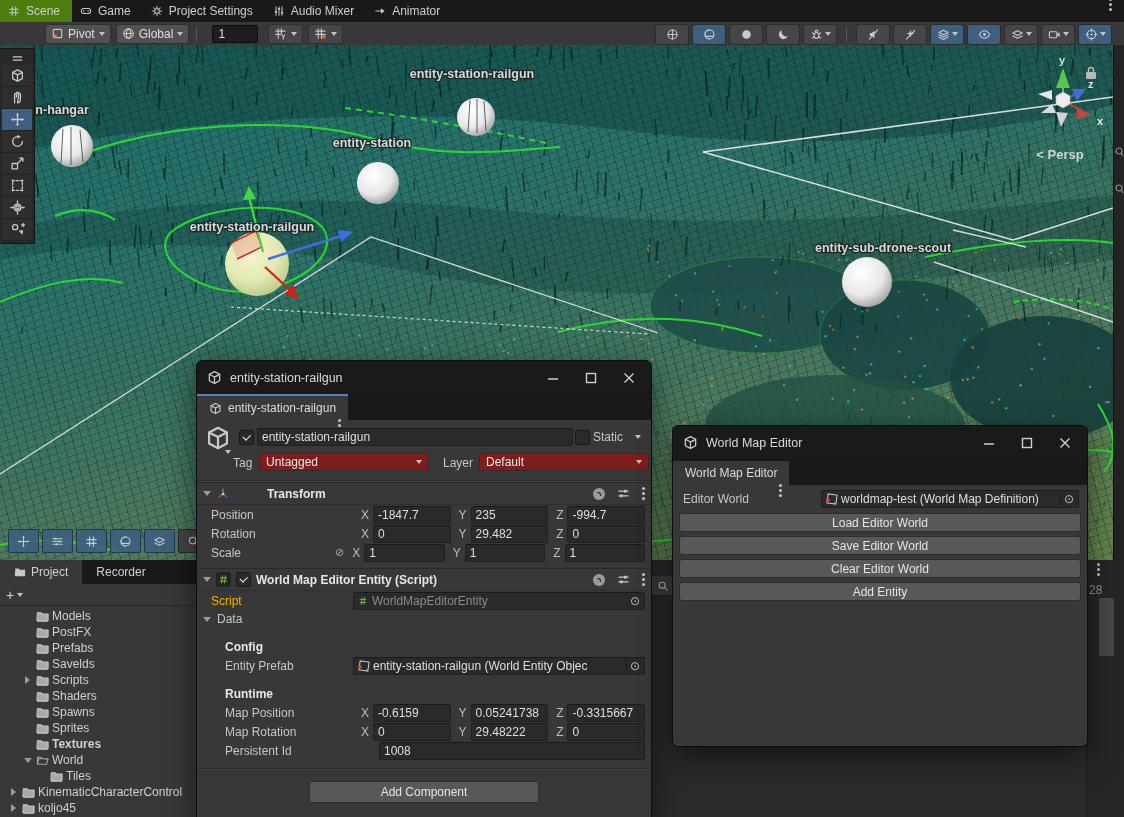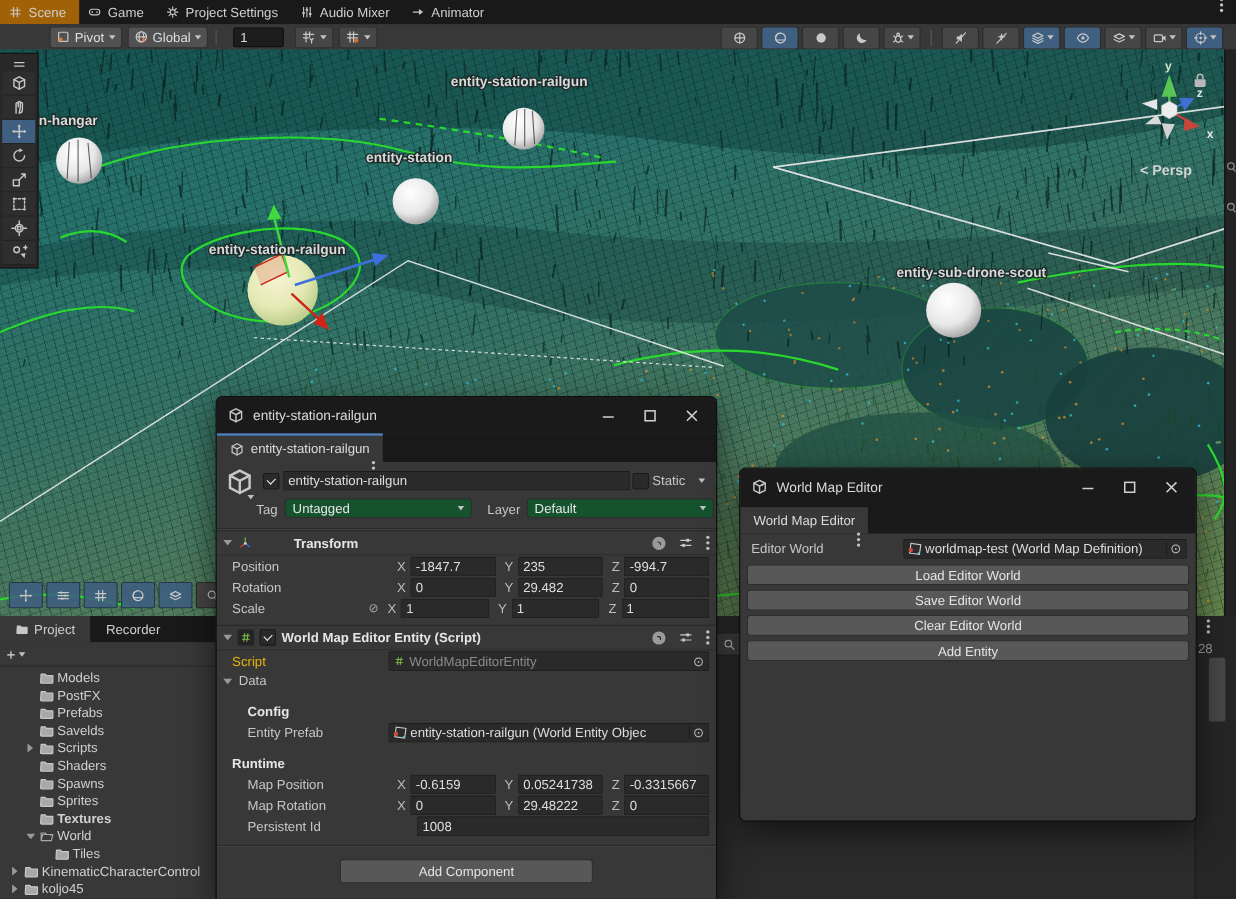--- a/index.html
+++ b/index.html
@@ -9,21 +9,21 @@
   .abs{position:absolute;}
   svg{display:block;}
   .ic{display:inline-flex;align-items:center;justify-content:center;}
   .ic svg{stroke:#c8c8c8;fill:none;stroke-width:1.2;stroke-linecap:round;stroke-linejoin:round;}
   .ic svg .f{fill:#c8c8c8;stroke:none;}
   .ic svg .forange{fill:#d07030;stroke:none;}
 
   
   #topbar{left:0;top:0;width:1124px;height:22px;background:#191919;display:flex;align-items:stretch;}
   .ttab{display:flex;align-items:center;gap:6px;padding:0 12px 0 8px;color:#cfcfcf;cursor:default;}
-  .ttab.active{background:#a16207;}
+  .ttab.active{background:#4d7c0f;}
   #topbar-kebab{position:absolute;right:12px;top:3px;}
 
   
   #toolbar{left:0;top:22px;width:1124px;height:23px;background:#383838;border-bottom:1px solid #242424;
            display:flex;align-items:center;padding-left:40px;}
   .tbtn{height:18px;background:#515151;border:1px solid #303030;border-radius:3px;display:inline-flex;
         align-items:center;gap:4px;padding:0 5px;margin-left:5px;color:#dfdfdf;}
   .tbtn.plain{background:#464646;}
   .tb-sep{width:1px;height:14px;background:#555;margin:0 7px;}
   .tb-input{width:34px;height:16px;background:#1d1d1d;border:1px solid #0e0e0e;border-radius:2px;
@@ -93,21 +93,21 @@
   .wctrls{margin-left:auto;display:flex;align-items:center;gap:26px;padding-right:6px;}
   .wctrl svg{stroke:#cfcfcf;stroke-width:1.4;fill:none;}
   .tabstrip{height:26px;background:#191919;display:flex;align-items:flex-end;position:relative;}
   .wtab{height:24px;background:#383838;display:flex;align-items:center;gap:6px;padding:0 12px;color:#dcdcdc;}
   .wtab.focus{box-shadow:0 -2px 0 #4f82c2 inset transparent;border-top:2px solid #4f82c2;height:24px;}
   .strip-kebab{position:absolute;right:10px;top:7px;}
 
   .fld{background:#2a2a2a;border:1px solid #212121;border-top-color:#1a1a1a;border-radius:2px;height:16px;
        display:flex;align-items:center;padding:0 4px;color:#dfdfdf;overflow:hidden;white-space:nowrap;}
   .fld.dis{color:#8a8a8a;}
-  .ddl{background:#14532d;border:1px solid #2e2e2e;border-radius:3px;height:16px;display:flex;align-items:center;
+  .ddl{background:#7f1d1d;border:1px solid #2e2e2e;border-radius:3px;height:16px;display:flex;align-items:center;
        padding:0 6px;color:#e6e6e6;}
   .ddl .caret{margin-left:auto;}
   .ubtn{background:#585858;border:1px solid #2e2e2e;border-radius:3px;color:#e4e4e4;display:flex;
         align-items:center;justify-content:center;}
   .plabel{color:#c6c6c6;}
   .dim{color:#eab308;}
   .bold{font-weight:bold;color:#e6e6e6;}
   .axis{color:#bdbdbd;margin:0 4px 0 8px;}
   .prow{display:flex;align-items:center;height:19px;padding:0 6px 0 14px;}
   .prow .lab{width:142px;flex:none;}
@@ -1758,21 +1758,21 @@
     <div class="prow">
       <span class="lab plabel" style="padding-left:14px;width:128px">Entity Prefab</span>
       <span class="fld" style="flex:1">
         <span class="objico"></span>
         <span style="overflow:hidden;white-space:nowrap">entity-station-railgun (World Entity Objec</span>
         <span class="picker" style="margin-left:auto;border-left:1px solid #1c1c1c;padding-left:3px"></span>
       </span>
     </div>
     <div style="height:10px"></div>
     <div class="prow" style="height:18px">
-      <span class="bold" style="">Runtime</span>
+      <span class="bold" style="margin-left:14px">Runtime</span>
     </div>
     <div class="prow">
       <span class="lab plabel" style="padding-left:14px;width:128px">Map Position</span>
       <span class="axis">X</span>
         <span class="fld vf">-0.6159</span>
       <span class="axis">Y</span>
         <span class="fld vf">0.05241738</span>
       <span class="axis">Z</span>
         <span class="fld vf">-0.3315667</span>
     </div>

